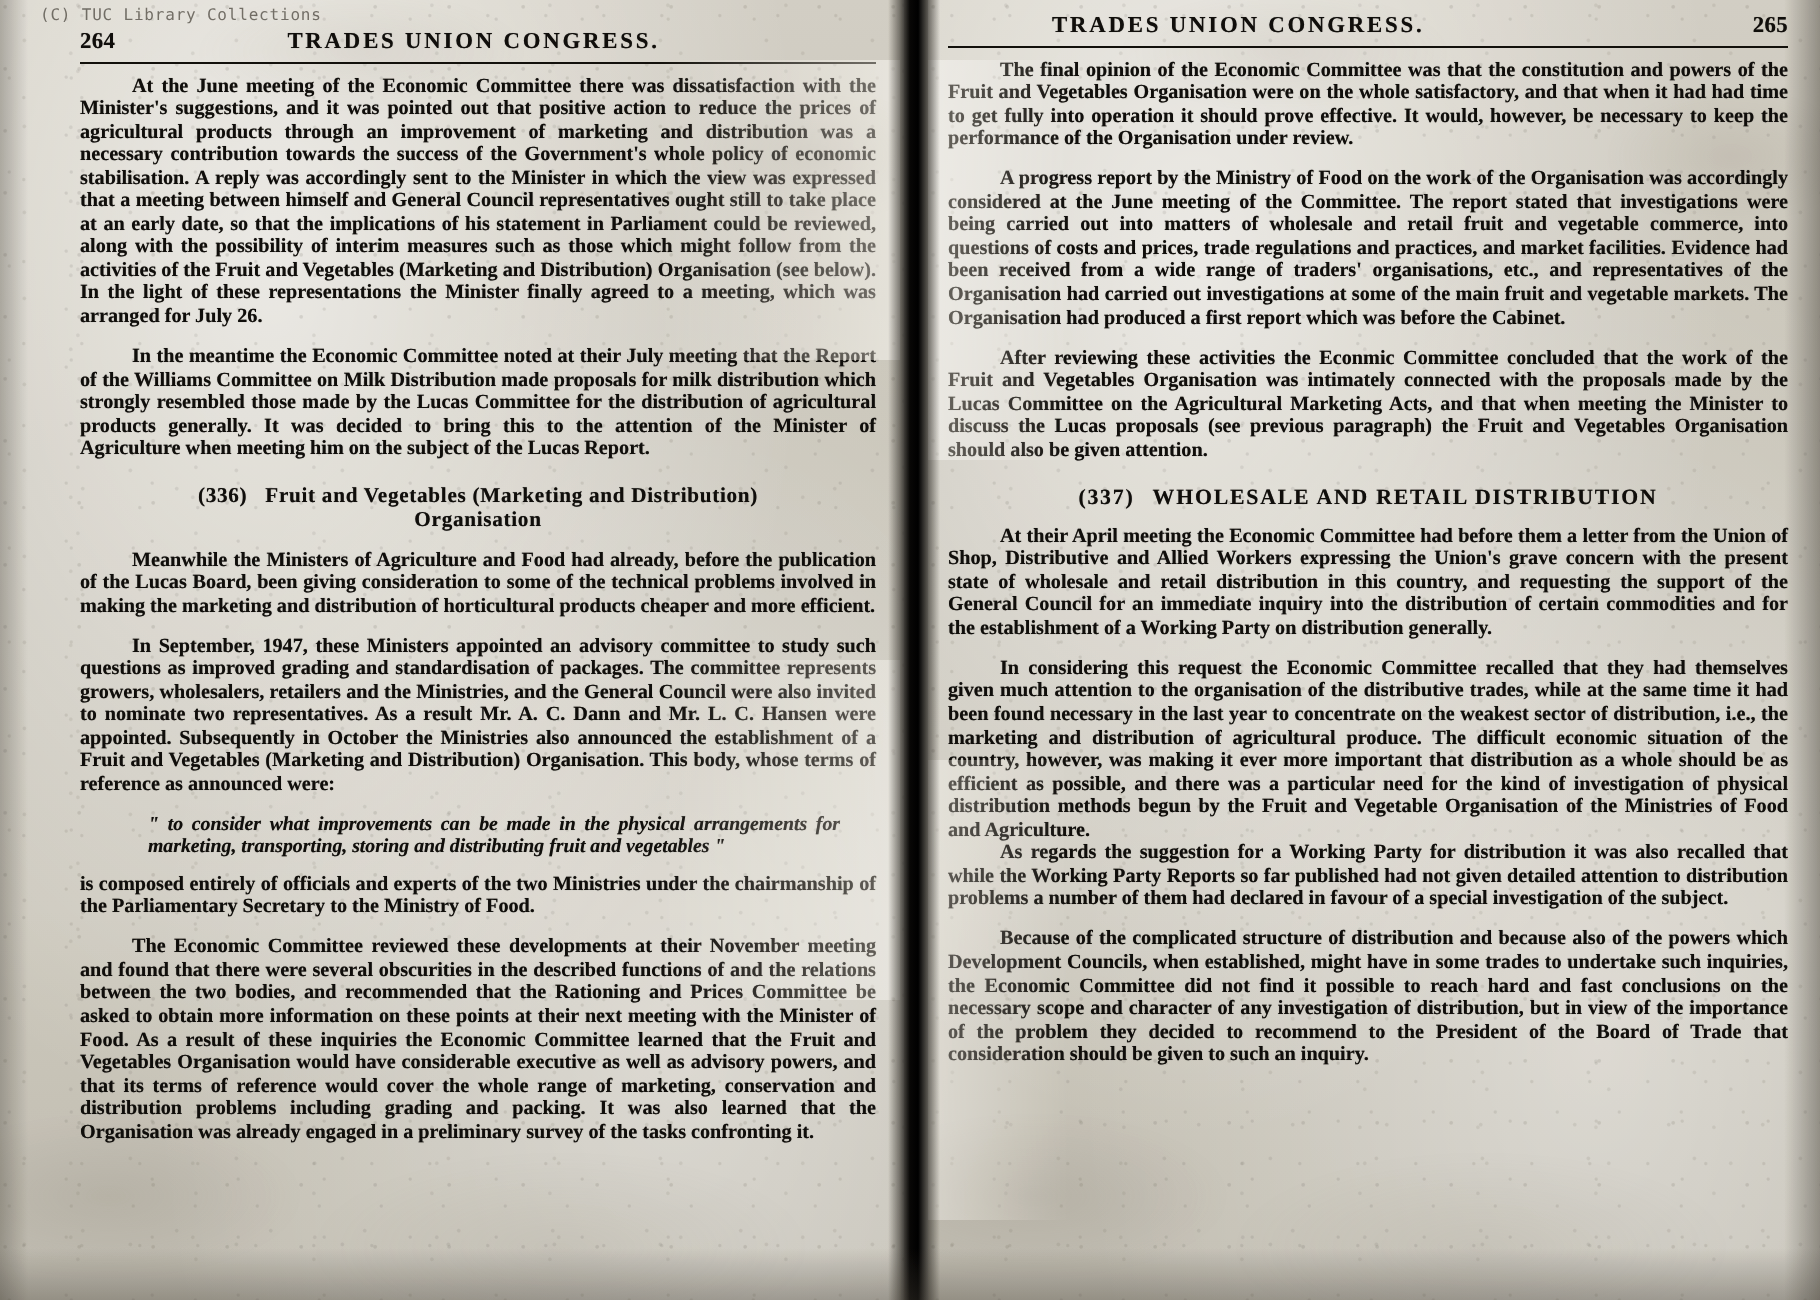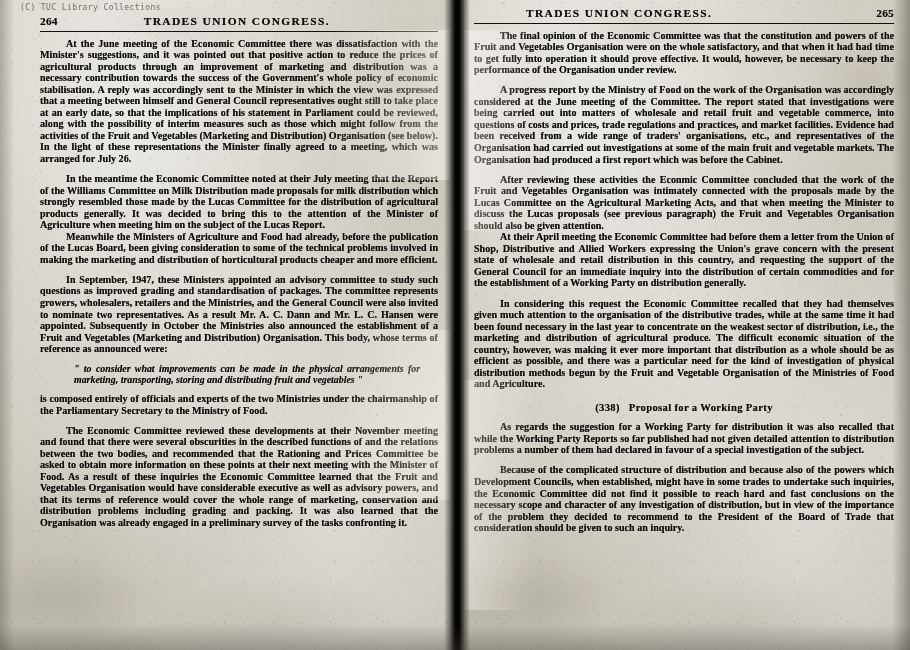--- a/index.html
+++ b/index.html
@@ -208,20 +208,24 @@
 
     <div class="running-head">
       <span class="folio">264</span>
       <span class="title">TRADES UNION CONGRESS.</span>
     </div>
     <hr class="rule">
 
     <p class="para">At the June meeting of the Economic Committee there was dissatisfaction with the Minister's suggestions, and it was pointed out that positive action to reduce the prices of agricultural products through an improvement of marketing and distribution was a necessary contribution towards the success of the Government's whole policy of economic stabilisation. A reply was accordingly sent to the Minister in which the view was expressed that a meeting between himself and General Council representatives ought still to take place at an early date, so that the implications of his statement in Parliament could be reviewed, along with the possibility of interim measures such as those which might follow from the activities of the Fruit and Vegetables (Marketing and Distribution) Organisation (see below). In the light of these representations the Minister finally agreed to a meeting, which was arranged for July 26.</p>
     <p class="para gap">In the meantime the Economic Committee noted at their July meeting that the Report of the Williams Committee on Milk Distribution made proposals for milk distribution which strongly resembled those made by the Lucas Committee for the distribution of agricultural products generally. It was decided to bring this to the attention of the Minister of Agriculture when meeting him on the subject of the Lucas Report.</p>
 
+    <h2 class="section">
+      <span class="num">(336)</span><span>Fruit and Vegetables (Marketing and Distribution)</span>
+      <span class="sec-line2">Organisation</span>
+    </h2>
 
     <p class="para">Meanwhile the Ministers of Agriculture and Food had already, before the publication of the Lucas Board, been giving consideration to some of the technical problems involved in making the marketing and distribution of horticultural products cheaper and more efficient.</p>
     <p class="para gap">In September, 1947, these Ministers appointed an advisory committee to study such questions as improved grading and standardisation of packages. The committee represents growers, wholesalers, retailers and the Ministries, and the General Council were also invited to nominate two representatives. As a result Mr. A. C. Dann and Mr. L. C. Hansen were appointed. Subsequently in October the Ministries also announced the establishment of a Fruit and Vegetables (Marketing and Distribution) Organisation. This body, whose terms of reference as announced were:</p>
 
     <blockquote class="quote">" to consider what improvements can be made in the physical arrangements for marketing, transporting, storing and distributing fruit and vegetables "</blockquote>
 
     <p class="para nogap-noindent">is composed entirely of officials and experts of the two Ministries under the chairmanship of the Parliamentary Secretary to the Ministry of Food.</p>
     <p class="para gap">The Economic Committee reviewed these developments at their November meeting and found that there were several obscurities in the described functions of and the relations between the two bodies, and recommended that the Rationing and Prices Committee be asked to obtain more information on these points at their next meeting with the Minister of Food. As a result of these inquiries the Economic Committee learned that the Fruit and Vegetables Organisation would have considerable executive as well as advisory powers, and that its terms of reference would cover the whole range of marketing, conservation and distribution problems including grading and packing. It was also learned that the Organisation was already engaged in a preliminary survey of the tasks confronting it.</p>
   </div>
 
@@ -230,27 +234,27 @@
     <div class="running-head">
       <span class="title">TRADES UNION CONGRESS.</span>
       <span class="folio">265</span>
     </div>
     <hr class="rule">
 
     <p class="para">The final opinion of the Economic Committee was that the constitution and powers of the Fruit and Vegetables Organisation were on the whole satisfactory, and that when it had had time to get fully into operation it should prove effective. It would, however, be necessary to keep the performance of the Organisation under review.</p>
     <p class="para gap">A progress report by the Ministry of Food on the work of the Organisation was accordingly considered at the June meeting of the Committee. The report stated that investigations were being carried out into matters of wholesale and retail fruit and vegetable commerce, into questions of costs and prices, trade regulations and practices, and market facilities. Evidence had been received from a wide range of traders' organisations, etc., and representatives of the Organisation had carried out investigations at some of the main fruit and vegetable markets. The Organisation had produced a first report which was before the Cabinet.</p>
     <p class="para gap">After reviewing these activities the Econmic Committee concluded that the work of the Fruit and Vegetables Organisation was intimately connected with the proposals made by the Lucas Committee on the Agricultural Marketing Acts, and that when meeting the Minister to discuss the Lucas proposals (see previous paragraph) the Fruit and Vegetables Organisation should also be given attention.</p>
 
+    <h2 class="section caps">
+      <span class="num">(337)</span><span>WHOLESALE AND RETAIL DISTRIBUTION</span>
+    </h2>
 
     <p class="para">At their April meeting the Economic Committee had before them a letter from the Union of Shop, Distributive and Allied Workers expressing the Union's grave concern with the present state of wholesale and retail distribution in this country, and requesting the support of the General Council for an immediate inquiry into the distribution of certain commodities and for the establishment of a Working Party on distribution generally.</p>
     <p class="para gap">In considering this request the Economic Committee recalled that they had themselves given much attention to the organisation of the distributive trades, while at the same time it had been found necessary in the last year to concentrate on the weakest sector of distribution, i.e., the marketing and distribution of agricultural produce. The difficult economic situation of the country, however, was making it ever more important that distribution as a whole should be as efficient as possible, and there was a particular need for the kind of investigation of physical distribution methods begun by the Fruit and Vegetable Organisation of the Ministries of Food and Agriculture.</p>
 
-    <h2 class="section">
-      <span class="num">(338)</span><span>Proposal for a Working Party</span>
-    </h2>
 
     <p class="para">As regards the suggestion for a Working Party for distribution it was also recalled that while the Working Party Reports so far published had not given detailed attention to distribution problems a number of them had declared in favour of a special investigation of the subject.</p>
     <p class="para gap">Because of the complicated structure of distribution and because also of the powers which Development Councils, when established, might have in some trades to undertake such inquiries, the Economic Committee did not find it possible to reach hard and fast conclusions on the necessary scope and character of any investigation of distribution, but in view of the importance of the problem they decided to recommend to the President of the Board of Trade that consideration should be given to such an inquiry.</p>
   </div>
 
   <div class="ink-fade" id="fade-l1"></div>
   <div class="ink-fade" id="fade-l2"></div>
   <div class="ink-fade" id="fade-r1"></div>
   <div class="ink-fade" id="fade-r2"></div>
 

